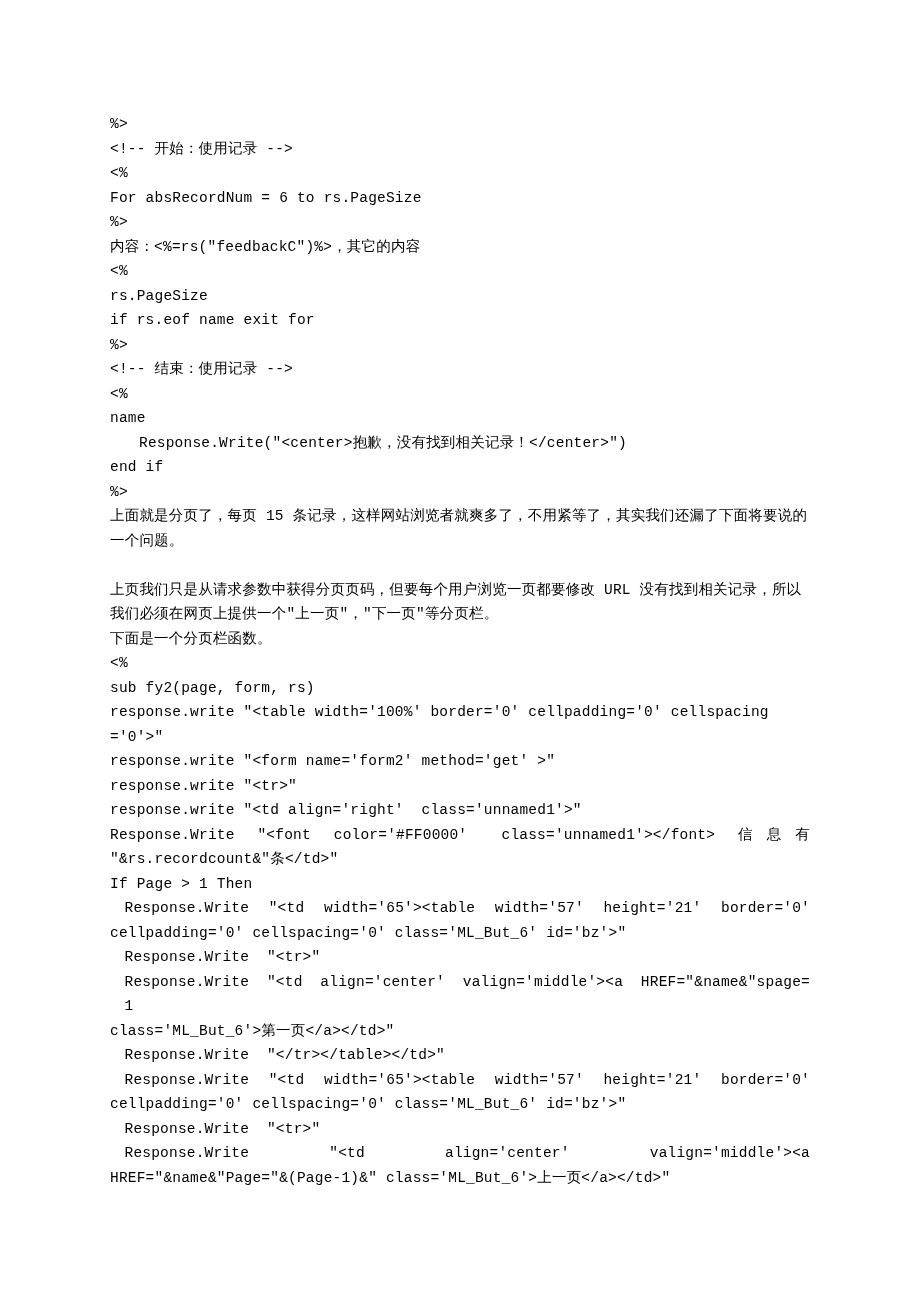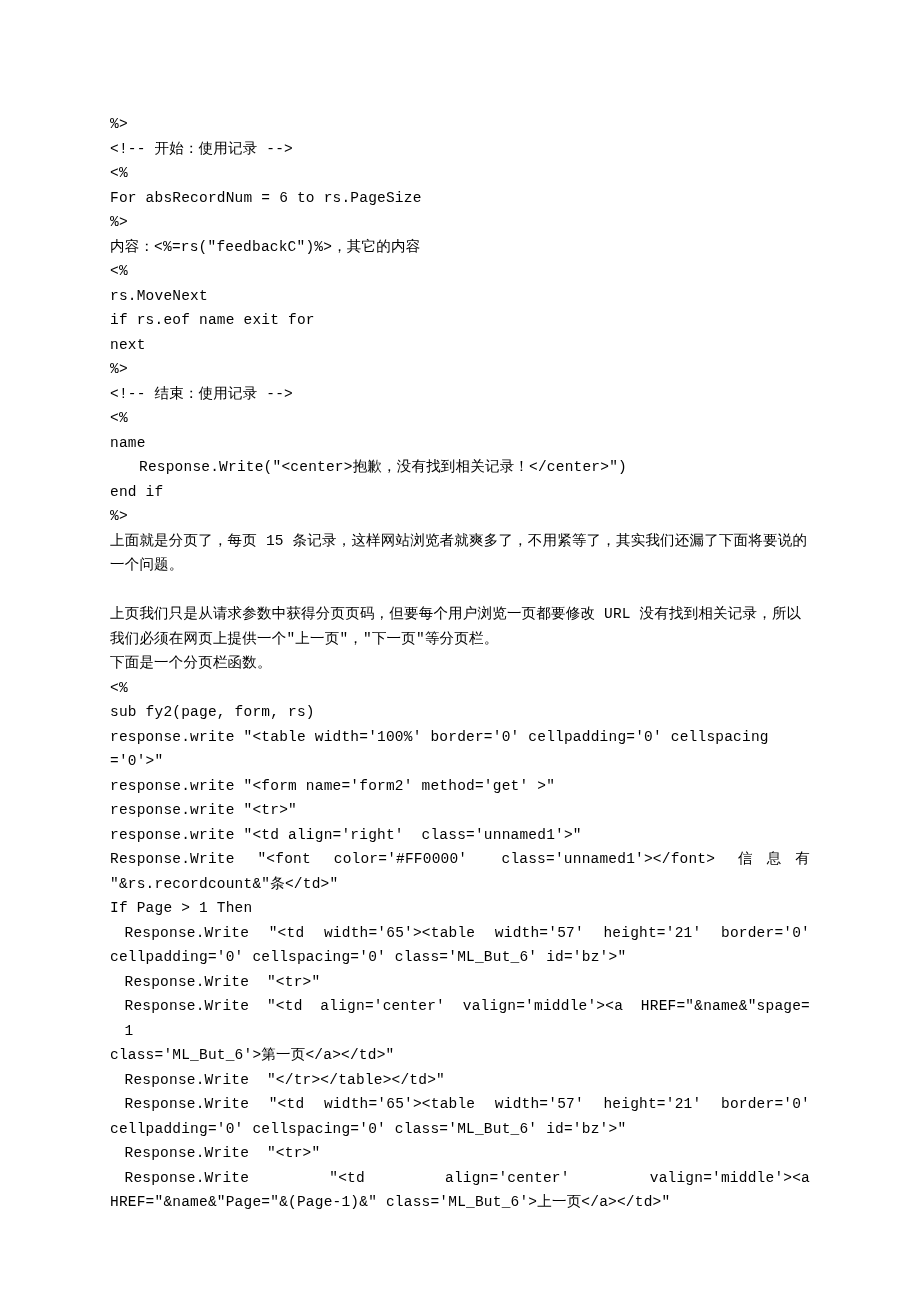--- a/index.html
+++ b/index.html
@@ -35,23 +35,22 @@
 <body>
 
 <div class="page">
   <div class="line">%&gt;</div>
   <div class="line">&lt;!-- 开始：使用记录 --&gt;</div>
   <div class="line">&lt;%</div>
   <div class="line">For absRecordNum = 6 to rs.PageSize</div>
   <div class="line">%&gt;</div>
   <div class="line">内容：&lt;%=rs("feedbackC")%&gt;，其它的内容</div>
   <div class="line">&lt;%</div>
-  <div class="line">rs.MoveNext</div>
+  <div class="line">rs.PageSize</div>
   <div class="line">if rs.eof name exit for</div>
-  <div class="line">next</div>
   <div class="line">%&gt;</div>
   <div class="line">&lt;!-- 结束：使用记录 --&gt;</div>
   <div class="line">&lt;%</div>
   <div class="line">name</div>
   <div class="line indent1">Response.Write("&lt;center&gt;抱歉，没有找到相关记录！&lt;/center&gt;")</div>
   <div class="line">end if</div>
   <div class="line">%&gt;</div>
   <div class="line">上面就是分页了，每页 15 条记录，这样网站浏览者就爽多了，不用紧等了，其实我们还漏了下面将要说的一个问题。</div>
   <div class="blank"></div>
   <div class="line">上页我们只是从请求参数中获得分页页码，但要每个用户浏览一页都要修改 URL 没有找到相关记录，所以我们必须在网页上提供一个"上一页"，"下一页"等分页栏。</div>

